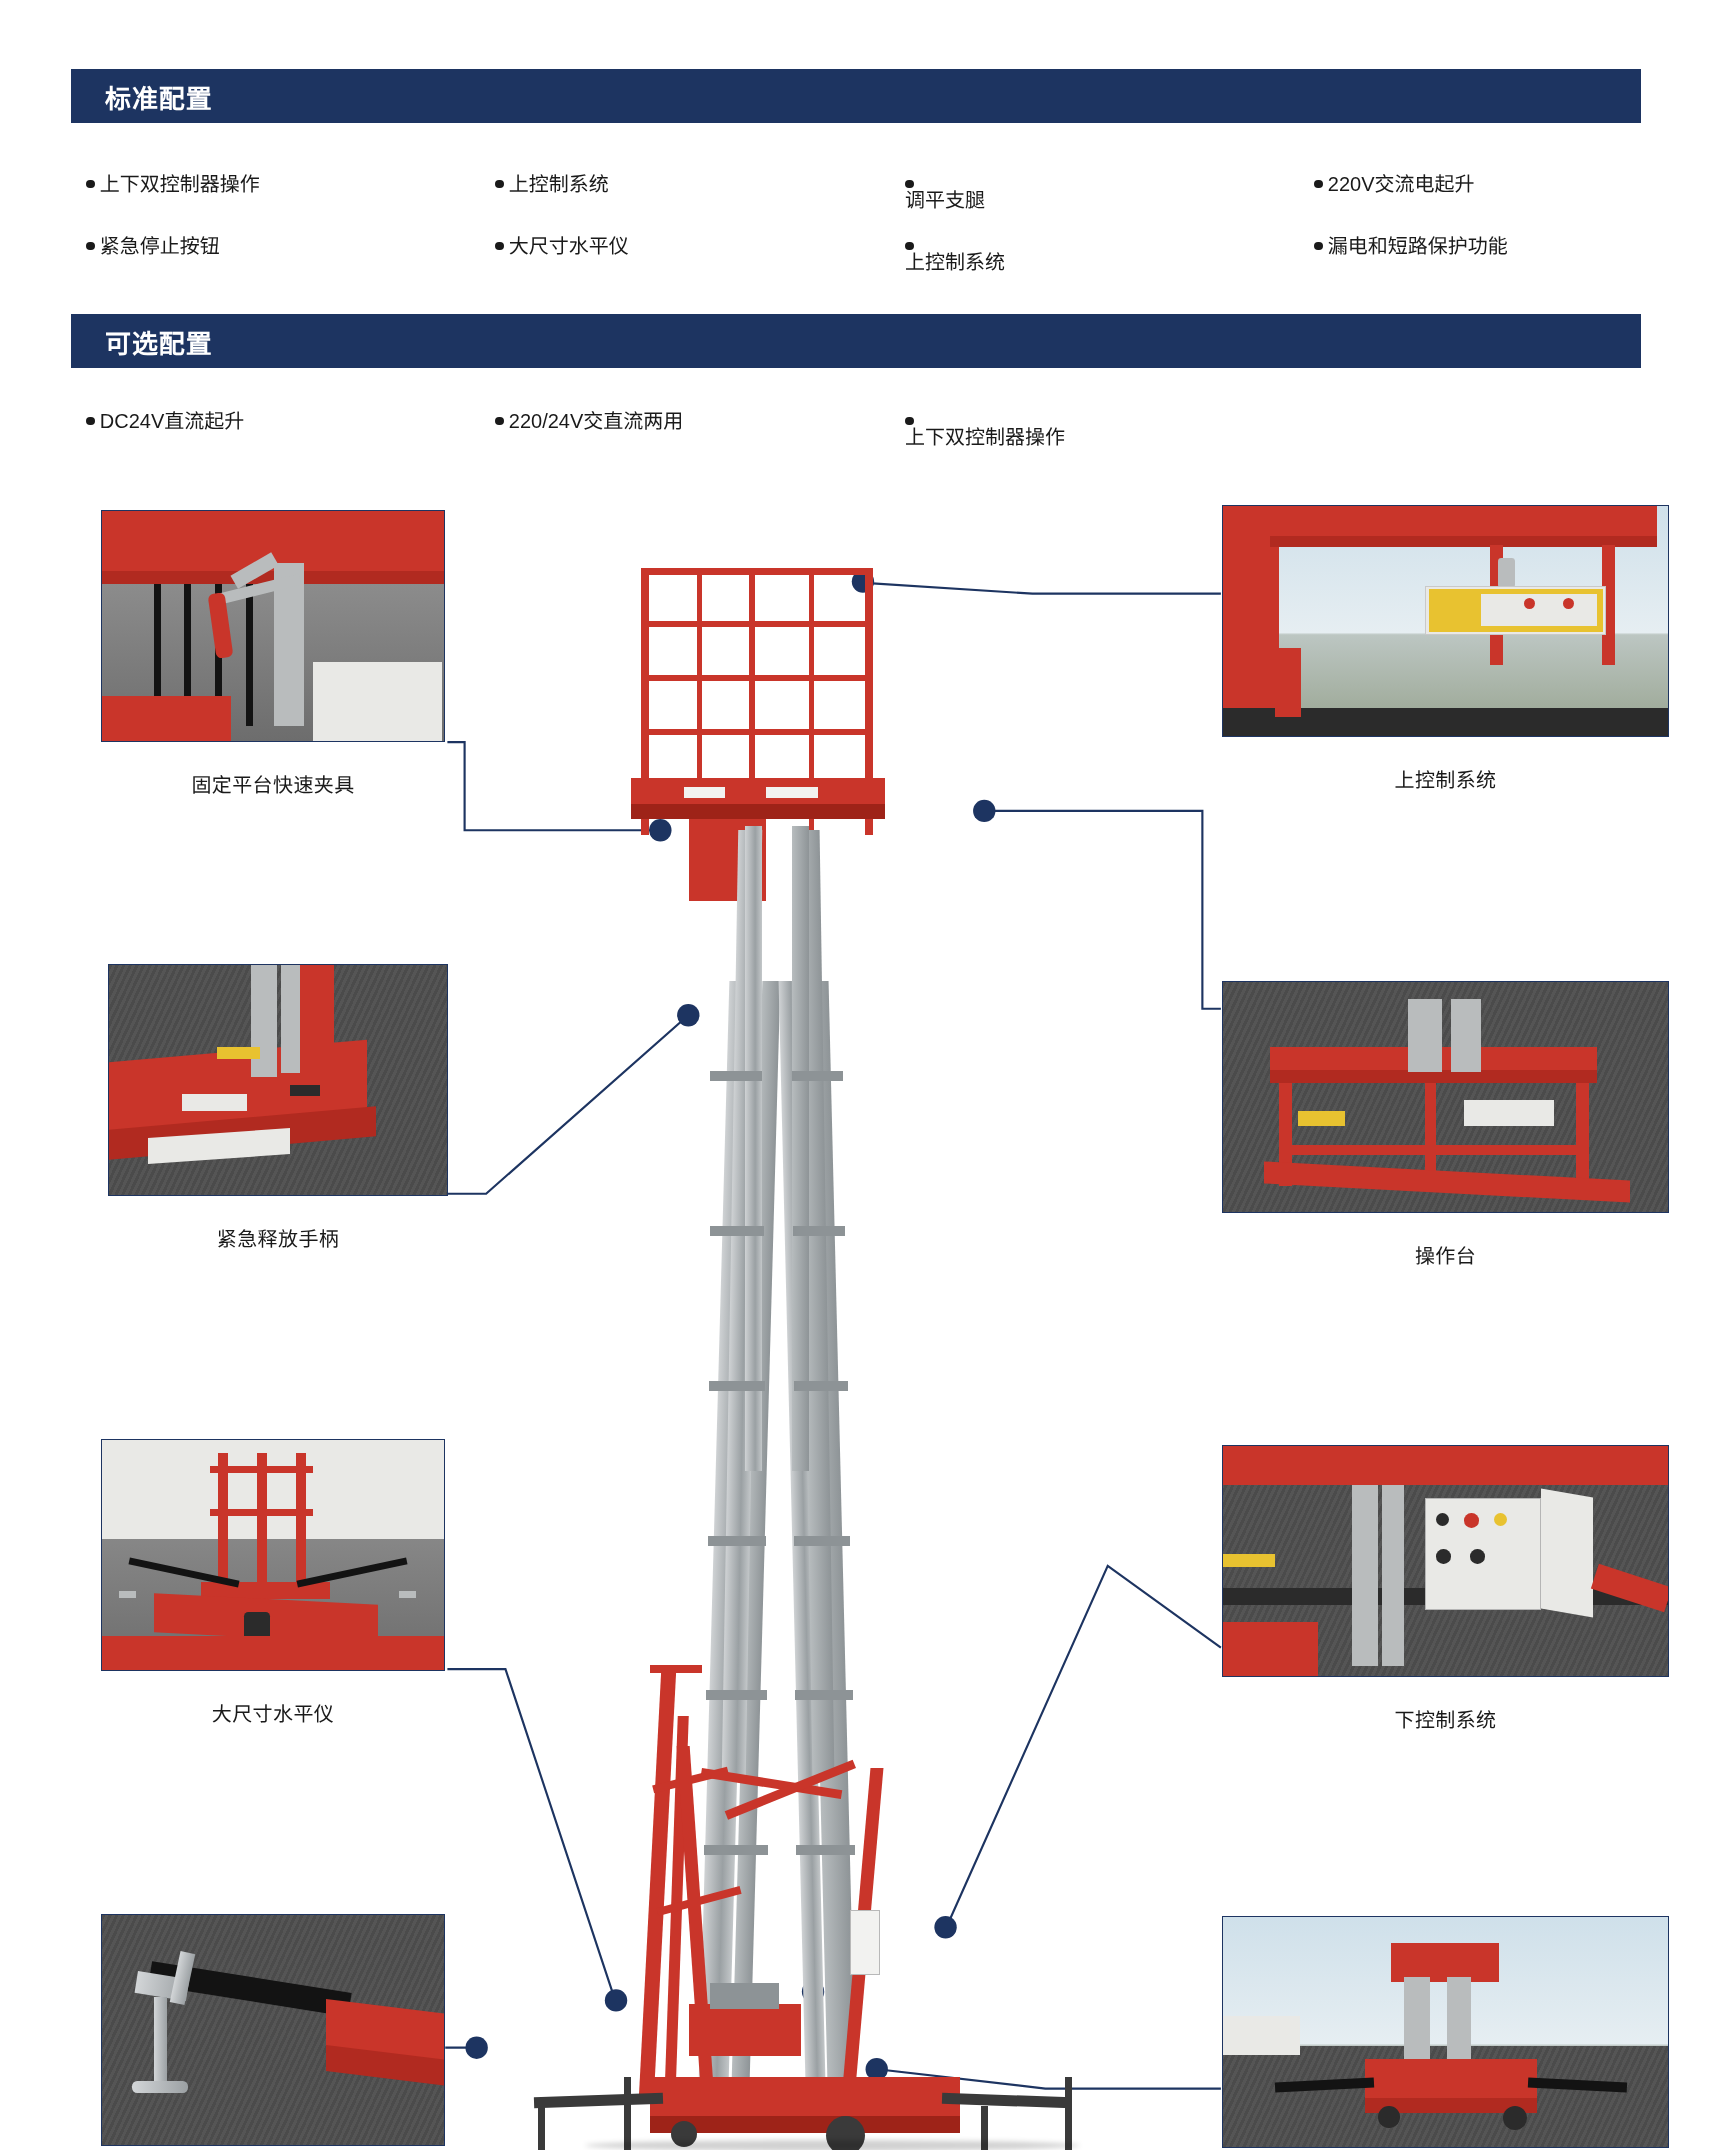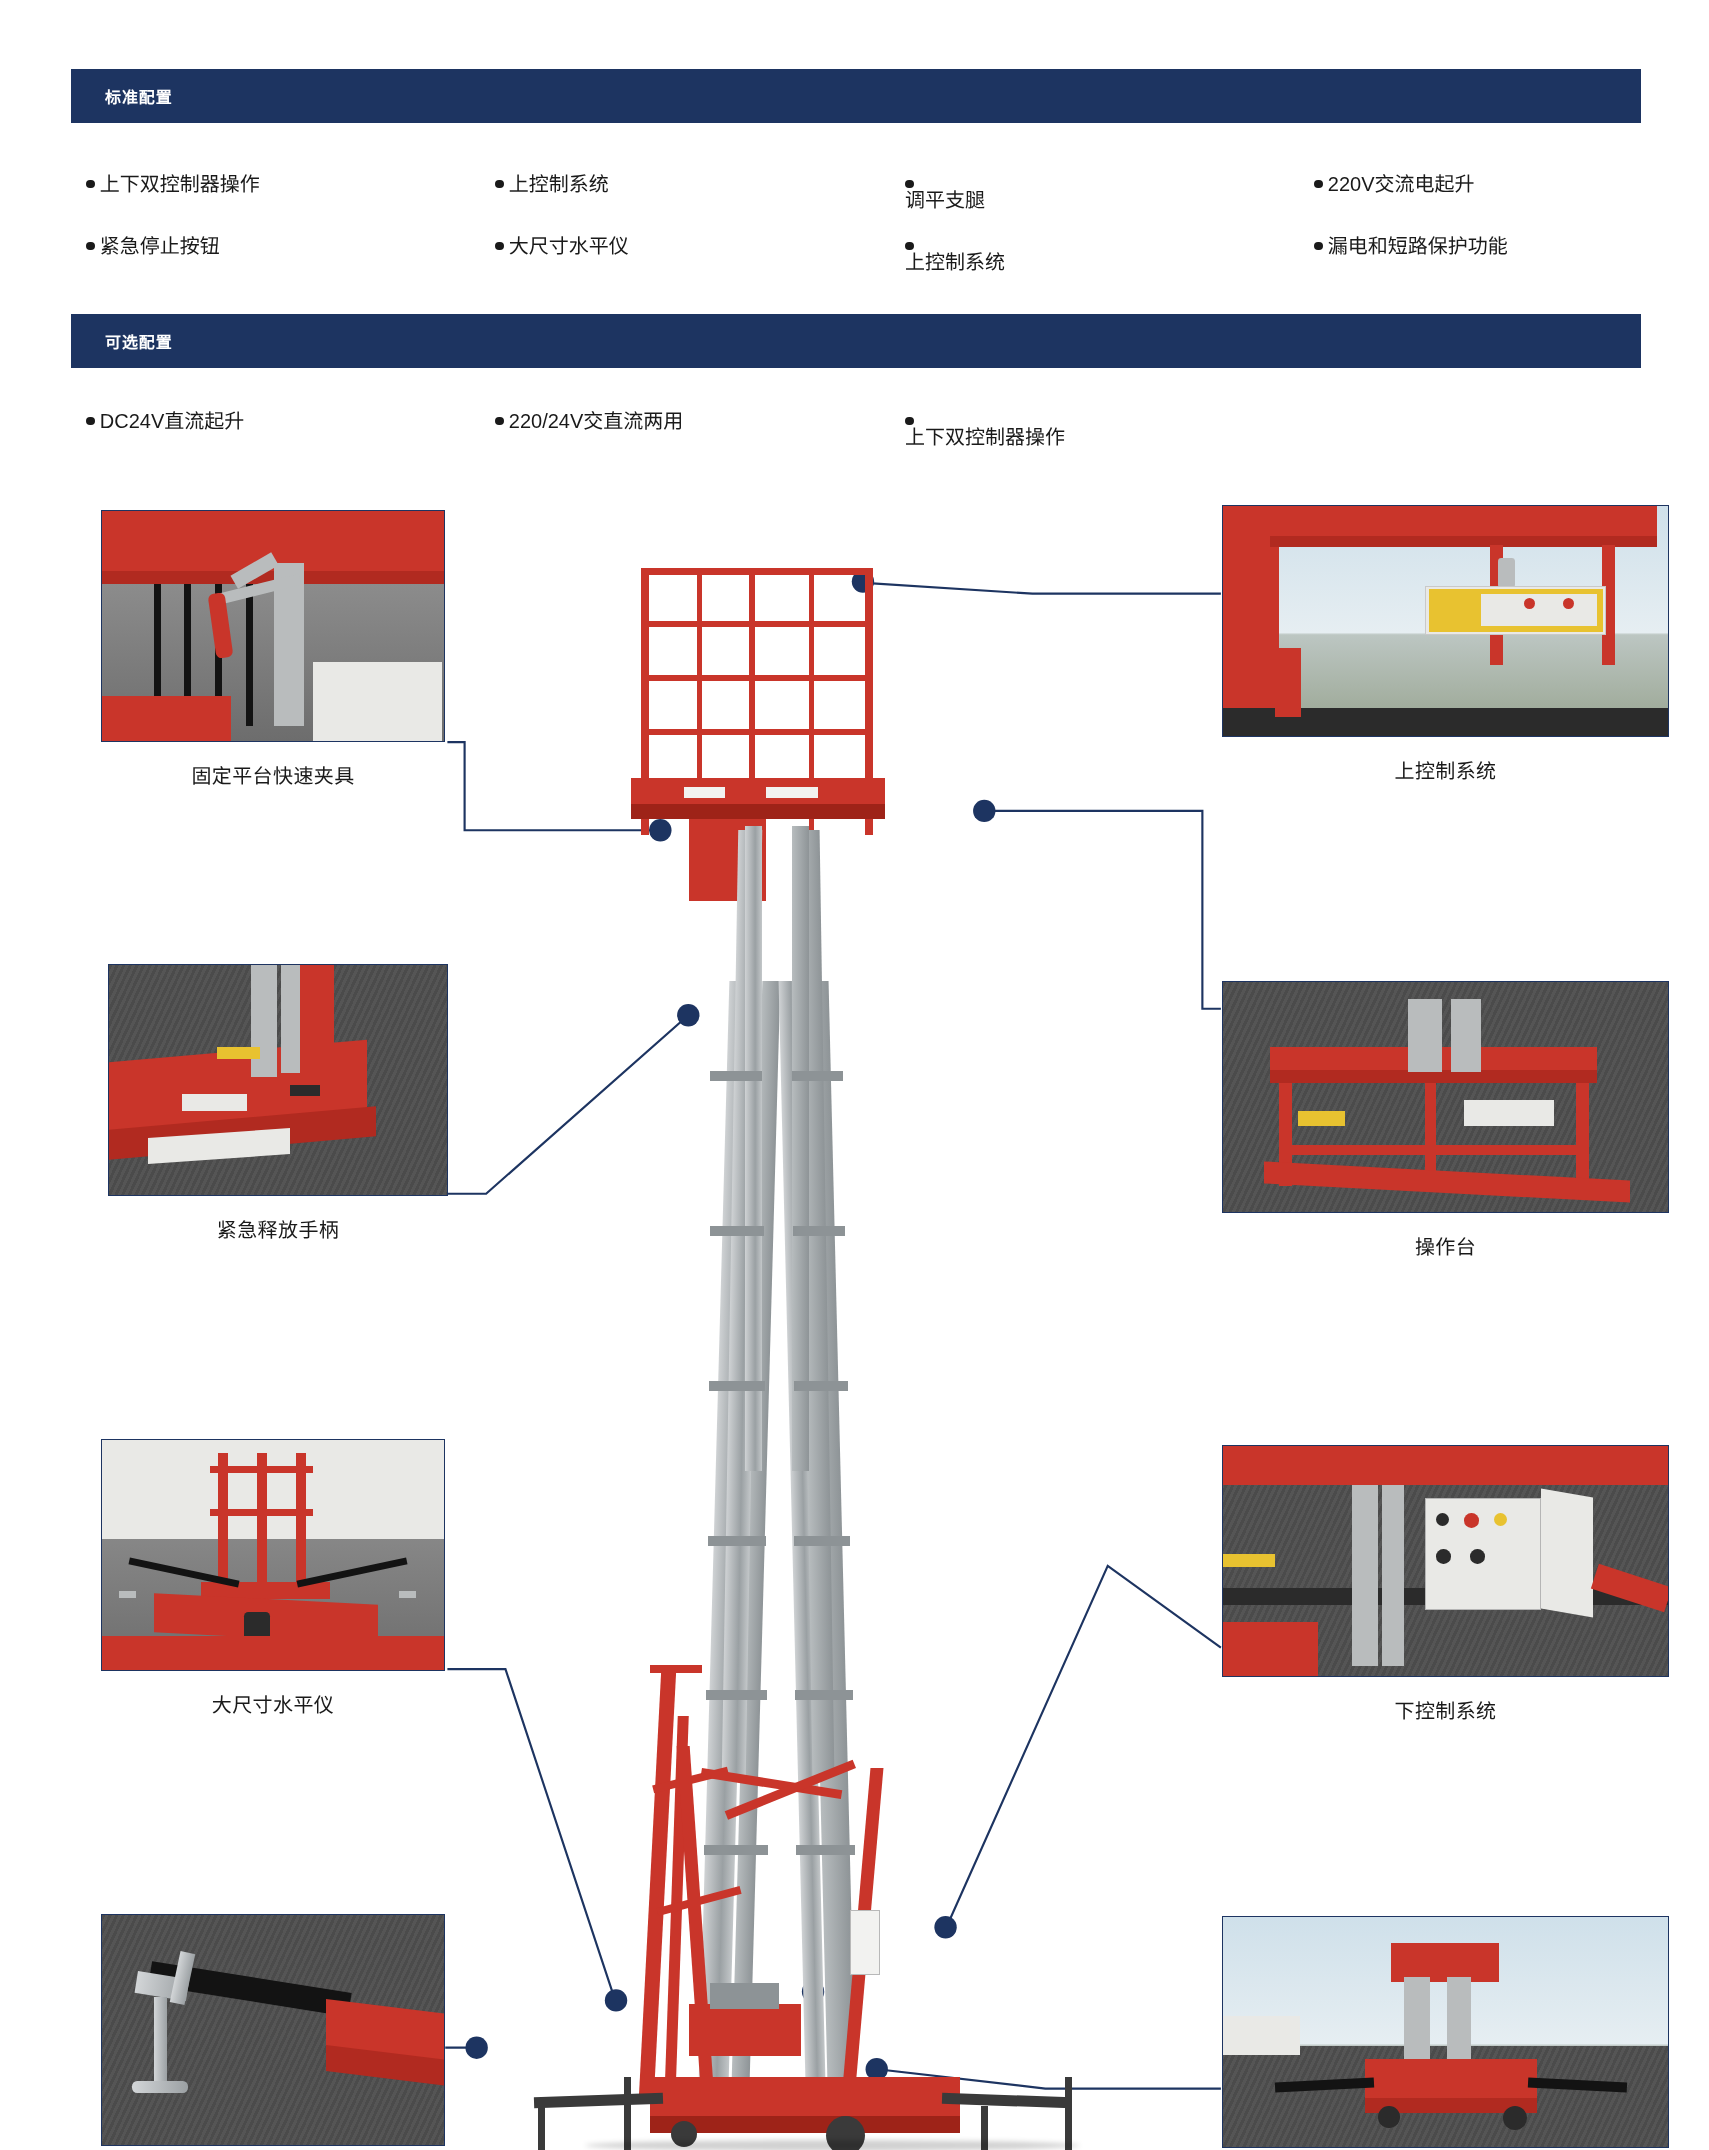--- a/index.html
+++ b/index.html
@@ -20,21 +20,21 @@
   .section-bar {
     position: absolute;
     background: #1d3461;
     display: flex;
     align-items: center;
     box-sizing: border-box;
     padding-left: 34px;
   }
   .section-bar .title {
     color: #ffffff;
-    font-size: 16px;
+    font-size: 26px;
     font-weight: bold;
     letter-spacing: 0.9px;
   }
 
   #std-bar  { left: 71px; top: 69px;  width: 1570px; height: 54px; }
   #opt-bar  { left: 71px; top: 314px;  width: 1570px; height: 54px; }
 
   
   .feature-row {
     position: absolute;
@@ -76,21 +76,21 @@
   .callout .photo {
     width: 100%;
     height: 232px;
     box-sizing: border-box;
     border: 1.7px solid #1d3461;
     position: relative;
     overflow: hidden;
     background: #8c8c8c;
   }
   .callout .caption {
-    margin-top: 18px;
+    margin-top: 27px;
     text-align: center;
     font-size: 20px;
     color: #1a1a1a;
     letter-spacing: 0.4px;
   }
 
   
   .ph-asphalt { position:absolute; inset:0; background:
       repeating-linear-gradient(115deg, #4b4b4b 0px, #4b4b4b 3px, #555 3px, #555 6px),
       radial-gradient(circle at 30% 70%, #636363 0%, #3f3f3f 100%); }

